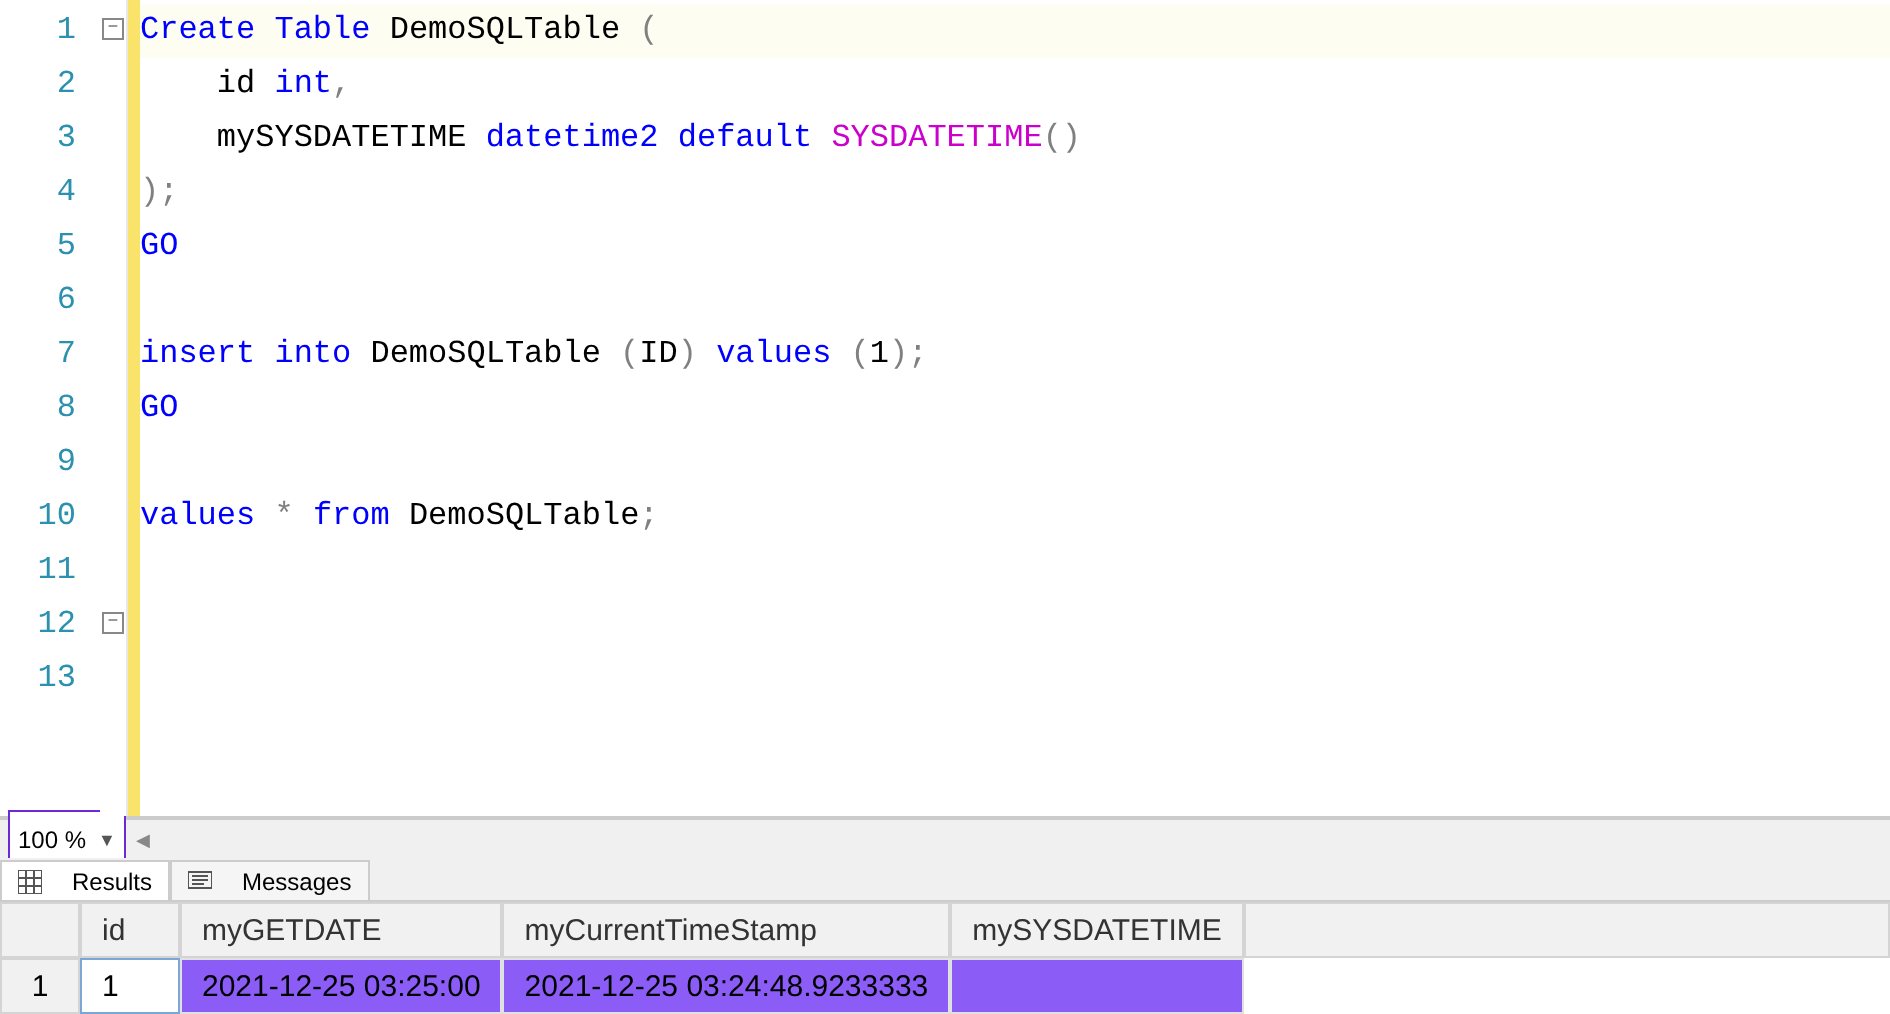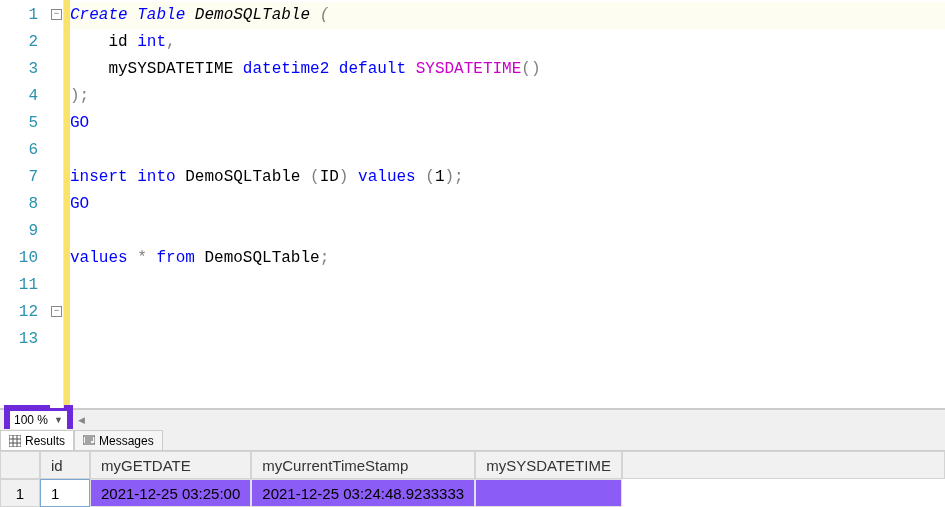--- a/index.html
+++ b/index.html
@@ -60,39 +60,39 @@
       padding-top: 2px;
       background: #fff;
       overflow: hidden;
     }
     .code-line {
       height: 27px;
       line-height: 27px;
       white-space: pre;
       font-size: 16px;
     }
-    .code-line.hl { background: #fdfdf1; font-style: italic; }
+    .code-line.hl { background: #fdfdf1; }
     .kw { color: #0000ff; }
     .func { color: #cc00cc; }
     .plain { color: #000; }
     .gray { color: #808080; }
     .zoom-bar {
       height: 20px;
       background: #f0f0f0;
       border-top: 1px solid #ccc;
       display: flex;
       align-items: center;
       font-family: 'Segoe UI', Tahoma, sans-serif;
       font-size: 12px;
       padding-left: 4px;
       gap: 3px;
     }
     .zoom-dropdown {
       background: #fff;
-      border: 6px solid #6d28d9;
+      border: 1px solid #6d28d9;
       padding: 0 4px;
       height: 30px;
       line-height: 14px;
       display: flex;
       align-items: center;
       gap: 6px;
     }
     .zoom-chev { font-size: 9px; color: #555; }
     .tabs-bar {
       height: 22px;
@@ -103,21 +103,21 @@
       font-family: 'Segoe UI', Tahoma, sans-serif;
       font-size: 12px;
     }
     .tab {
       padding: 2px 8px;
       border: 1px solid #ccc;
       border-bottom: none;
       background: #f5f5f5;
       display: flex;
       align-items: center;
-      gap: 4px;
+      gap: 15px;
       height: 20px;
       cursor: pointer;
     }
     .tab.active { background: #fff; }
     .tab-icon {
       width: 12px;
       height: 12px;
       display: inline-flex;
       align-items: center;
       justify-content: center;

